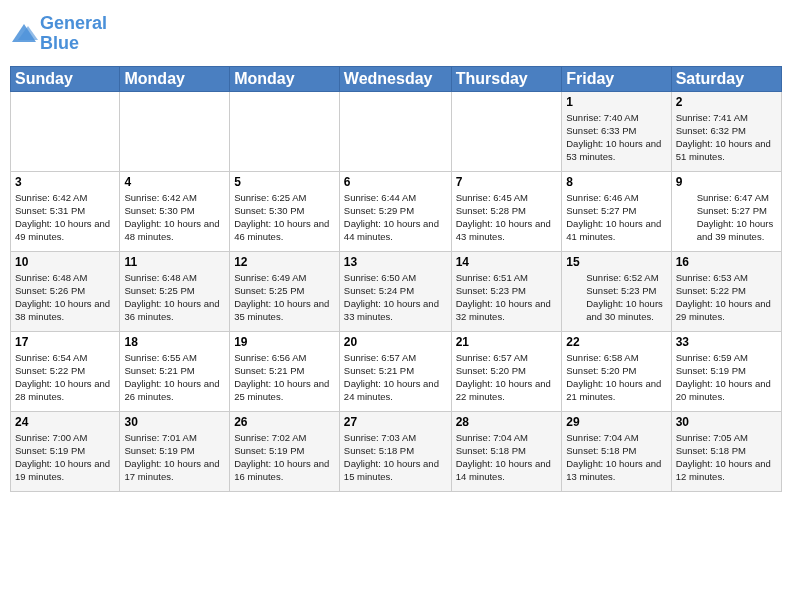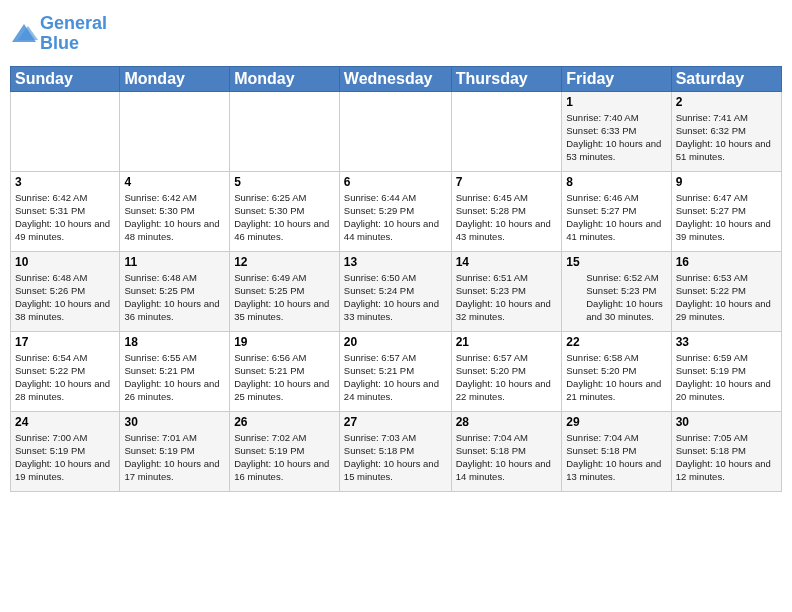--- a/index.html
+++ b/index.html
@@ -171,21 +171,21 @@
 Daylight: 10 hours and 43 minutes.</div>
         </td>
         <td>
           <div class="day-num">8</div>
           <div class="day-info" style="white-space: pre-line;">Sunrise: 6:46 AM
 Sunset: 5:27 PM
 Daylight: 10 hours and 41 minutes.</div>
         </td>
         <td>
           <div class="day-num">9</div>
-          <div class="day-info" style="white-space: pre-line;">Sunrise: 6:47 AM
+          <div class="day-info" style="white-space: pre-line; margin-left: 21px;">Sunrise: 6:47 AM
 Sunset: 5:27 PM
 Daylight: 10 hours and 39 minutes.</div>
         </td>
       </tr>
       <tr>
         <td>
           <div class="day-num">10</div>
           <div class="day-info" style="white-space: pre-line;">Sunrise: 6:48 AM
 Sunset: 5:26 PM
 Daylight: 10 hours and 38 minutes.</div>

